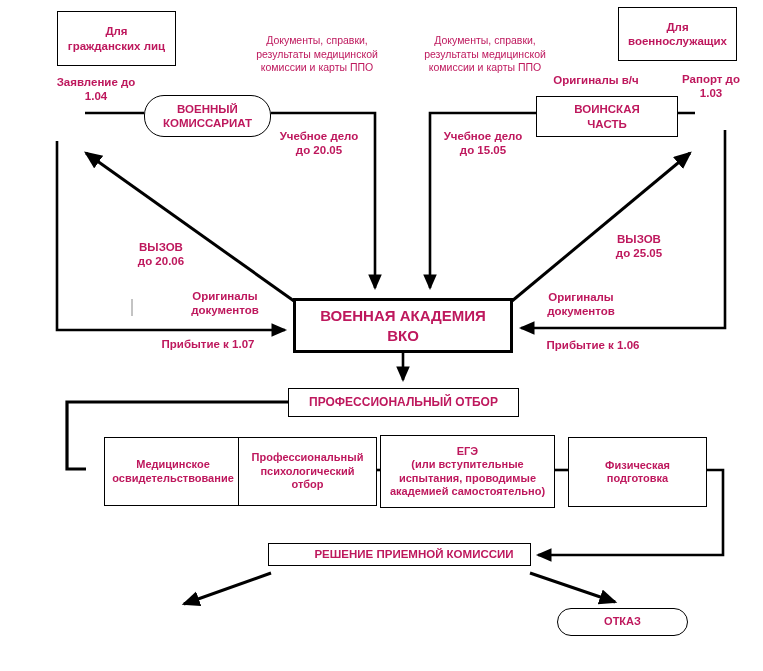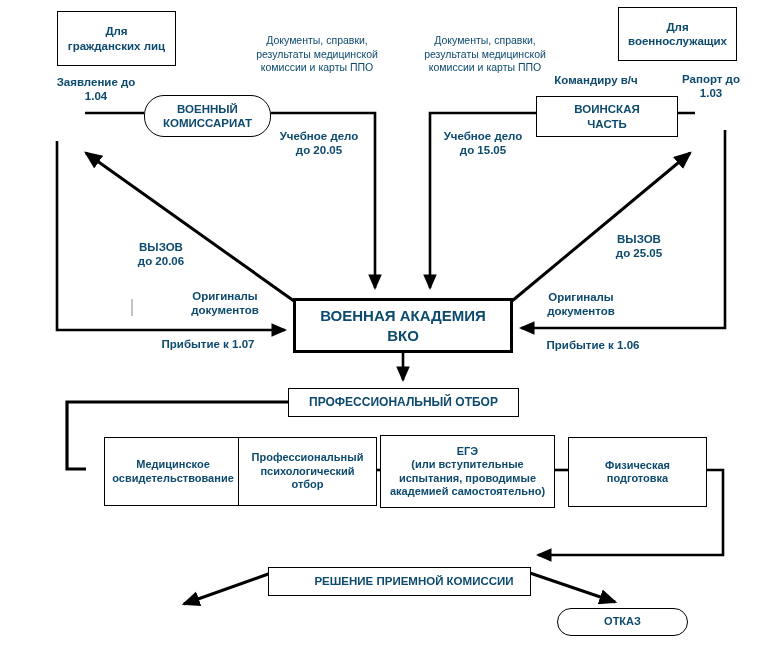--- a/index.html
+++ b/index.html
@@ -1,18 +1,18 @@
 <!DOCTYPE html>
 <html><head>
 <meta charset="utf-8">
 <style>
   html,body{margin:0;padding:0;background:#ffffff;}
   #stage{
     position:relative;width:763px;height:671px;background:#ffffff;
-    font-family:"Liberation Sans","DejaVu Sans",sans-serif;color:#0c4a6e;
+    font-family:"Liberation Sans","DejaVu Sans",sans-serif;color:#be185d;
     overflow:hidden;
   }
   #wires{position:absolute;left:0;top:0;width:763px;height:671px;}
   .box{
     position:absolute;border:1.6px solid #000;background:#fff;
     display:flex;align-items:center;justify-content:center;
     text-align:center;font-weight:bold;white-space:pre-line;
     font-size:11.5px;line-height:1.25;box-sizing:border-box;z-index:2;
   }
   .box.thick{border-width:3.5px;font-size:15px;line-height:1.3;}
@@ -86,37 +86,37 @@
 отбор</div>
 
   <div class="box small" style="left:380px;top:435px;width:175px;height:73px;">ЕГЭ
 (или вступительные
 испытания, проводимые
 академией самостоятельно)</div>
 
   <div class="box small" style="left:568px;top:437px;width:139px;height:70px;">Физическая
 подготовка</div>
 
-  <div class="box" style="left:268px;top:567px;width:263px;height:29px;padding-left:29px;">РЕШЕНИЕ ПРИЕМНОЙ КОМИССИИ</div>
+  <div class="box" style="left:268px;top:543px;width:263px;height:23px;padding-left:29px;">РЕШЕНИЕ ПРИЕМНОЙ КОМИССИИ</div>
 
 
   <div class="box small" style="left:557px;top:608px;width:131px;height:28px;border-radius:14px;">ОТКАЗ</div>
 
   <div class="lbl" style="left:51px;top:75px;width:90px;">Заявление до
 1.04</div>
 
   <div class="lbl reg" style="left:252px;top:34px;width:130px;">Документы, справки,
 результаты медицинской
 комиссии и карты ППО</div>
 
   <div class="lbl reg" style="left:420px;top:34px;width:130px;">Документы, справки,
 результаты медицинской
 комиссии и карты ППО</div>
 
-  <div class="lbl" style="left:546px;top:73px;width:100px;">Командиру в/ч</div>
+  <div class="lbl" style="left:546px;top:73px;width:100px;">Оригиналы в/ч</div>
 
   <div class="lbl" style="left:671px;top:72px;width:80px;">Рапорт до
 1.03</div>
 
   <div class="lbl" style="left:278px;top:129px;width:82px;">Учебное дело
 до 20.05</div>
 
   <div class="lbl" style="left:442px;top:129px;width:82px;">Учебное дело
 до 15.05</div>
 

